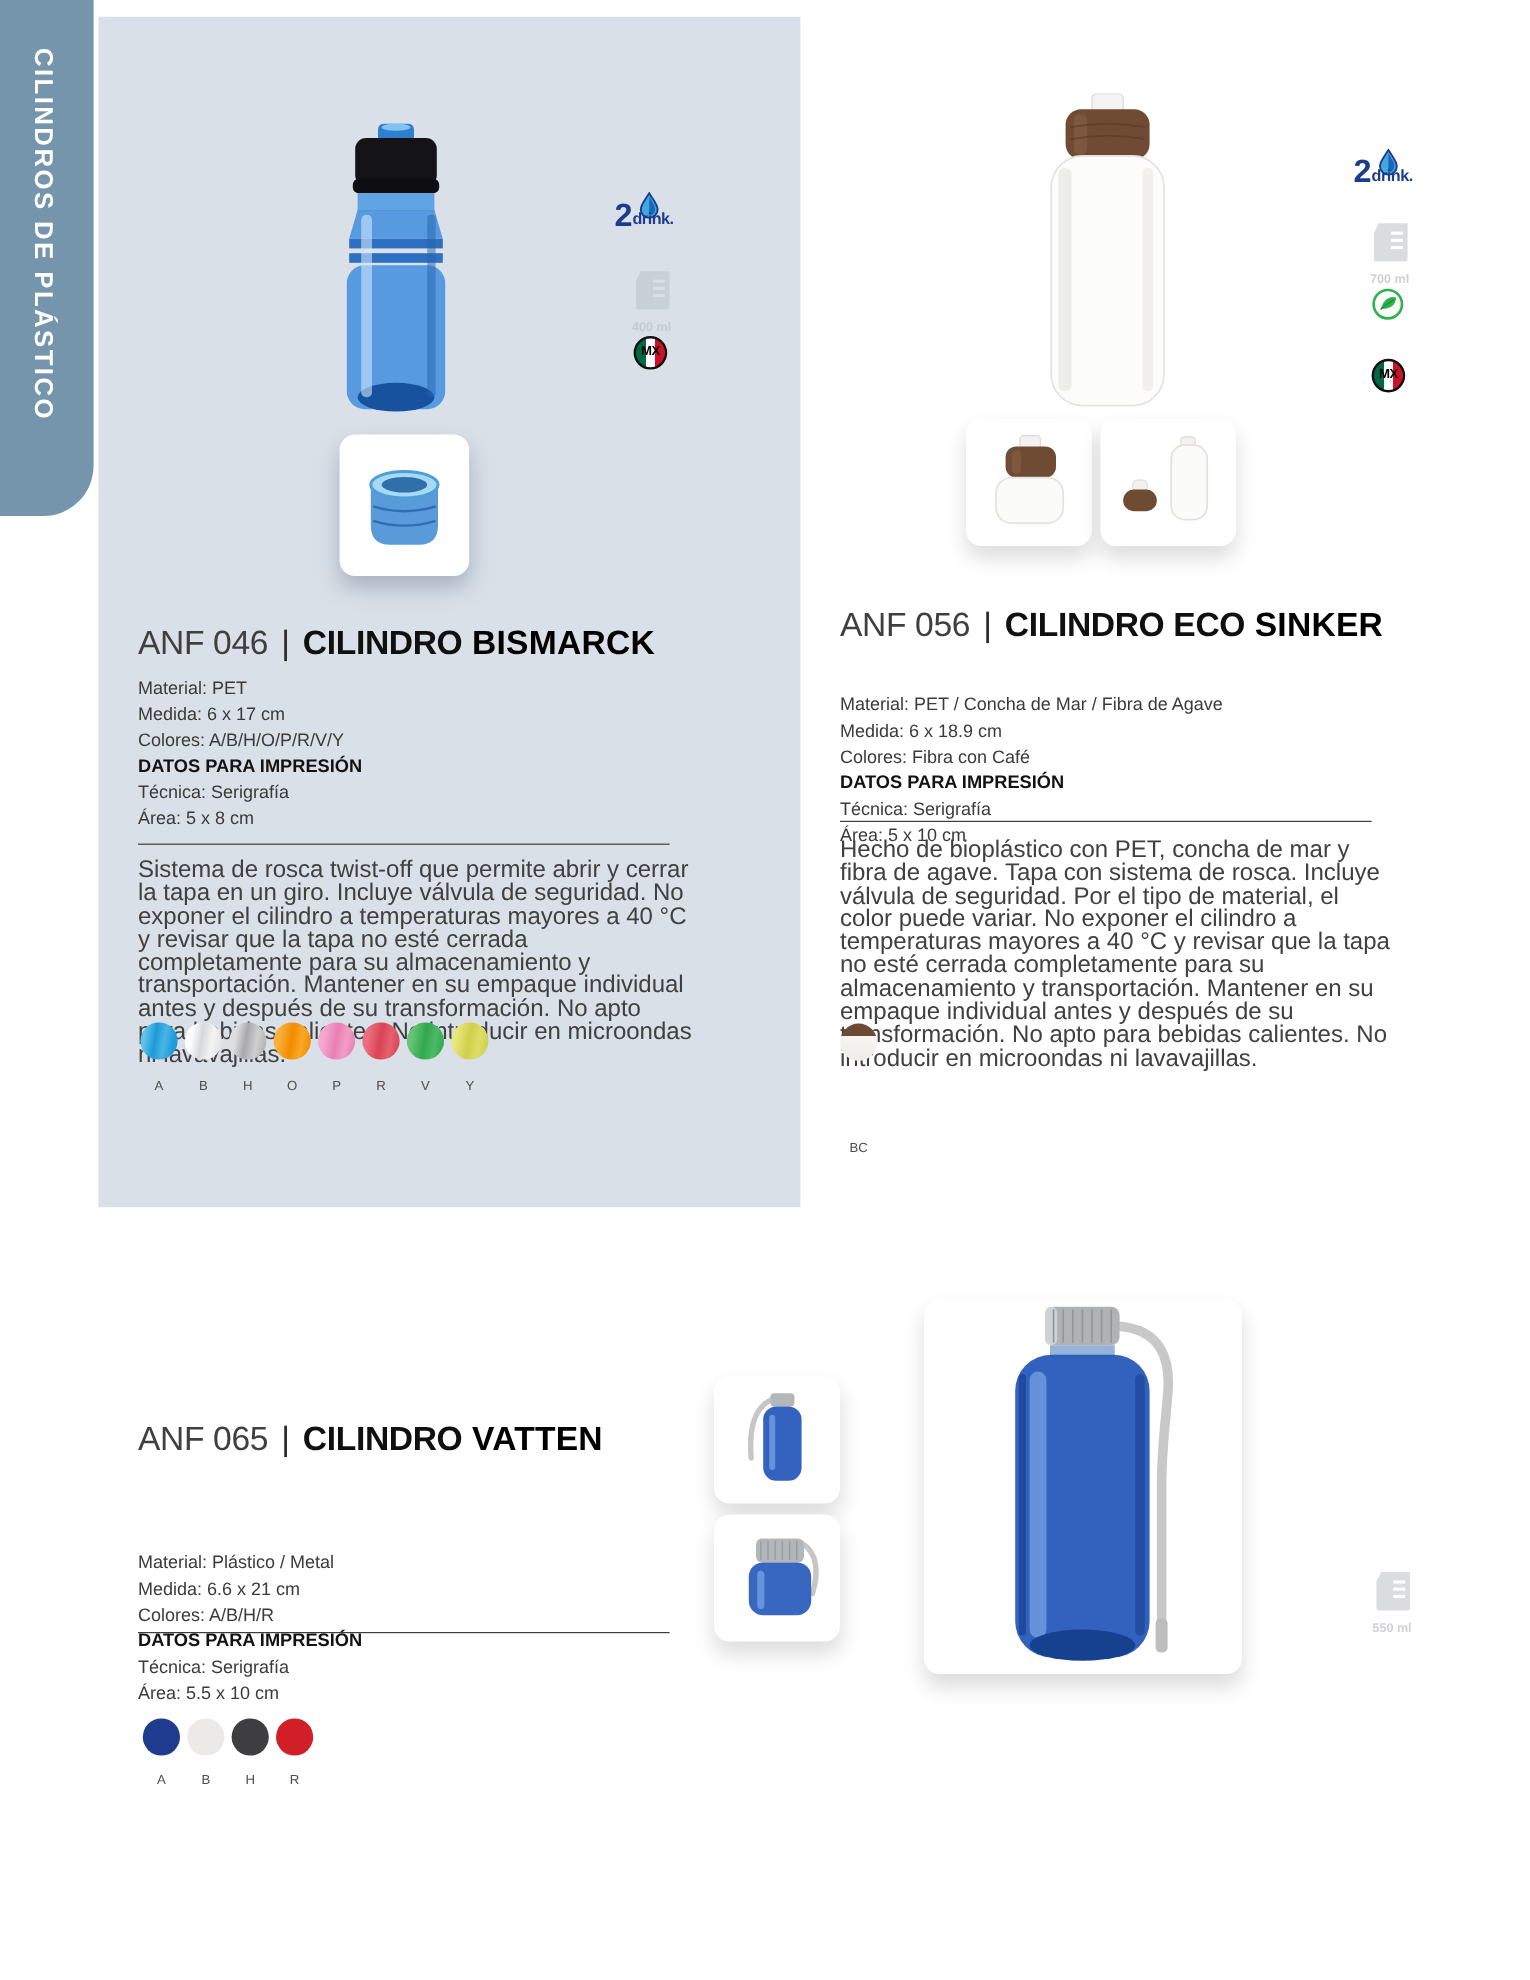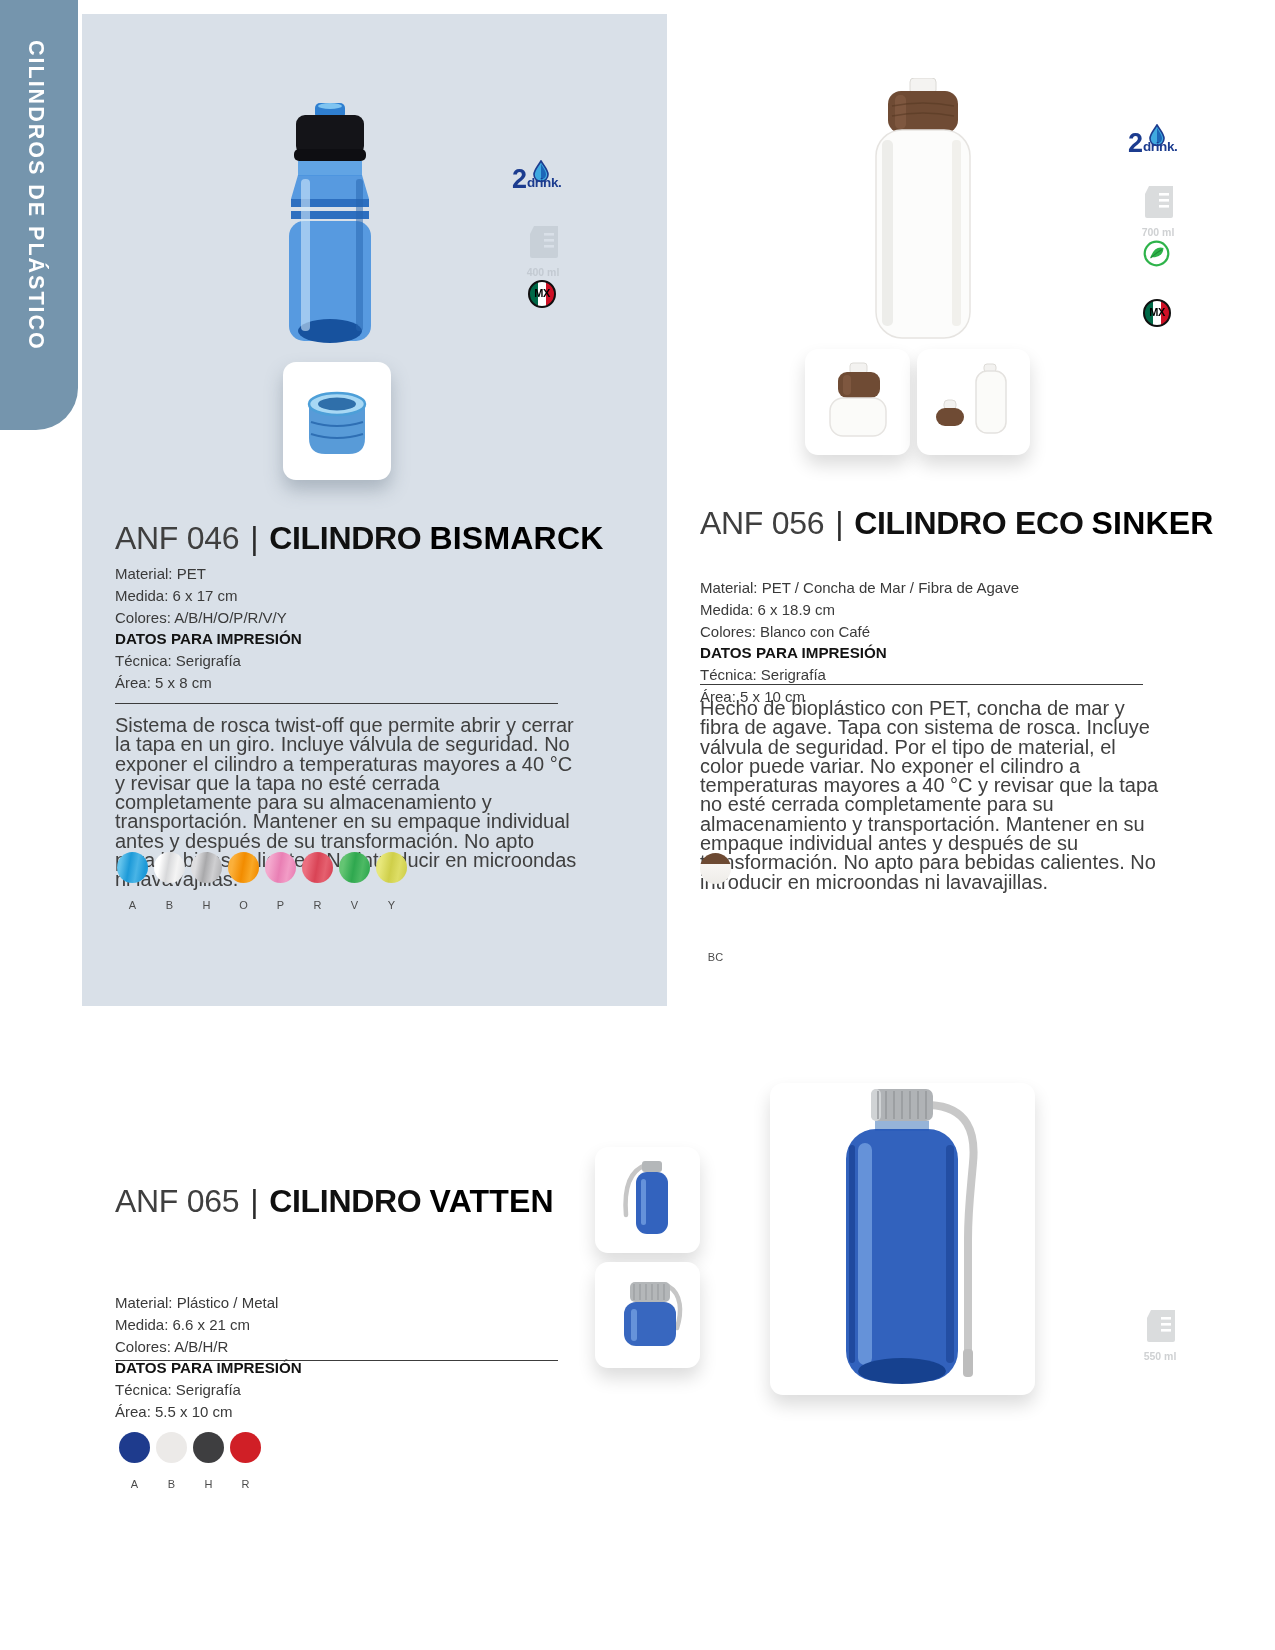--- a/index.html
+++ b/index.html
@@ -8,21 +8,21 @@
   .abs{position:absolute;}
 
   
   .side-tab{left:0;top:0;width:78px;height:430px;background:#7595ad;border-radius:0 0 42px 0;}
   .side-tab span{position:absolute;left:23px;top:40px;writing-mode:vertical-rl;
         font-size:21.5px;font-weight:bold;letter-spacing:2px;color:#ffffff;white-space:nowrap;}
 
   .panel{left:82px;top:14px;width:585px;height:992px;background:#d9e0e8;}
 
   
-  .title{font-size:32px;letter-spacing:-0.3px;white-space:nowrap;color:#1c1c1c;}
+  .title{font-size:28px;letter-spacing:-0.3px;white-space:nowrap;color:#1c1c1c;}
   .title .code{font-weight:400;color:#3f3f3f;}
   .title .pipe{font-weight:400;color:#2a2a2a;margin:0 11px;}
   .title .name{font-weight:700;color:#101010;}
   .title .variant{font-weight:700;color:#000;margin-left:8px;letter-spacing:0.2px;}
 
   .specs{font-size:15px;line-height:21.8px;color:#3a3a3a;white-space:nowrap;}
   .specs .bold{font-weight:bold;color:#121212;font-size:15.2px;}
   .divider{height:0;border-top:1.6px solid #3c3c3c;}
   .desc{font-size:20px;line-height:19.3px;color:#404040;}
 
@@ -220,21 +220,21 @@
     <span>MX</span>
   </div>
 
   <div class="abs title" style="left:700px;top:505px;">
     <span class="code">ANF 056</span><span class="pipe">|</span><span class="name">CILINDRO ECO</span><span class="variant">SINKER</span>
   </div>
 
   <div class="abs specs" style="left:700px;top:549px;margin-top:28px;">
     <div>Material: PET / Concha de Mar / Fibra de Agave</div>
     <div>Medida: 6 x 18.9 cm</div>
-    <div>Colores: Blanco con Café</div>
+    <div>Colores: Fibra con Café</div>
     <div class="bold">DATOS PARA IMPRESIÓN</div>
     <div>Técnica: Serigrafía</div>
     <div>Área: 5 x 10 cm</div>
   </div>
 
   <div class="abs divider" style="left:700px;top:684px;width:443px;"></div>
 
   <div class="abs desc" style="left:700px;top:699px;width:462px;">Hecho de bioplástico con PET, concha de mar y fibra de agave. Tapa con sistema de rosca. Incluye válvula de seguridad. Por el tipo de material, el color puede variar. No exponer el cilindro a temperaturas mayores a 40 °C y revisar que la tapa no esté cerrada completamente para su almacenamiento y transportación. Mantener en su empaque individual antes y después de su transformación. No apto para bebidas calientes. No introducir en microondas ni lavavajillas.</div>
 
   <div class="abs swatch-row" style="left:700px;top:853px;">

